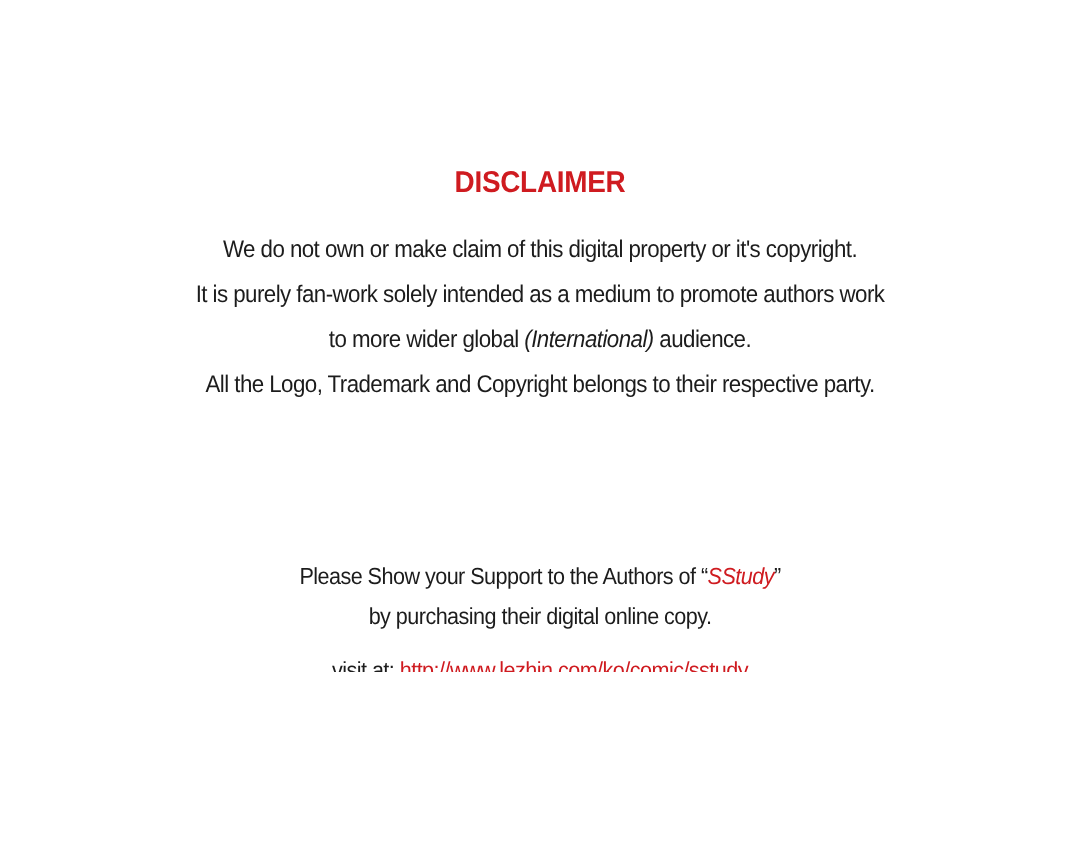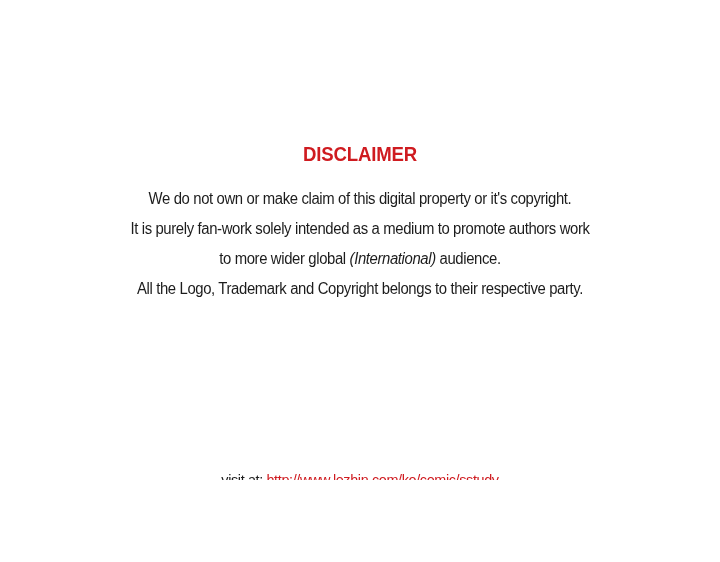--- a/index.html
+++ b/index.html
@@ -9,21 +9,20 @@
   }
   .page {
     position: relative;
     width: 720px;
     height: 448px;
     background: #ffffff;
     overflow: hidden;
     font-family: "Liberation Sans", sans-serif;
     color: #1c1c1c;
     text-align: center;
-    margin-top: 32px;
   }
   
   .condense {
     letter-spacing: -0.4px;
     transform: scaleX(0.93);
     transform-origin: 50% 50%;
   }
   .title {
     position: absolute;
     top: 110px;
@@ -86,16 +85,20 @@
 
   <h1 class="title condense">DISCLAIMER</h1>
 
   <div class="body-block">
     <p class="condense">We do not own or make claim of this digital property or it's copyright.</p>
     <p class="condense">It is purely fan-work solely intended as a medium to promote authors work</p>
     <p class="condense"><span>to more wider global </span><em>(International)</em><span> audience.</span></p>
     <p class="condense">All the Logo, Trademark and Copyright belongs to their respective party.</p>
   </div>
 
+  <div class="support-block">
+    <p class="condense"><span>Please Show your Support to the Authors of “</span><em class="red">SStudy</em><span>”</span></p>
+    <p class="condense">by purchasing their digital online copy.</p>
+  </div>
 
   <p class="visit-line condense"><span>visit at: </span><a class="url">http://www.lezhin.com/ko/comic/sstudy</a></p>
 
 </div>
 
 </body></html>

